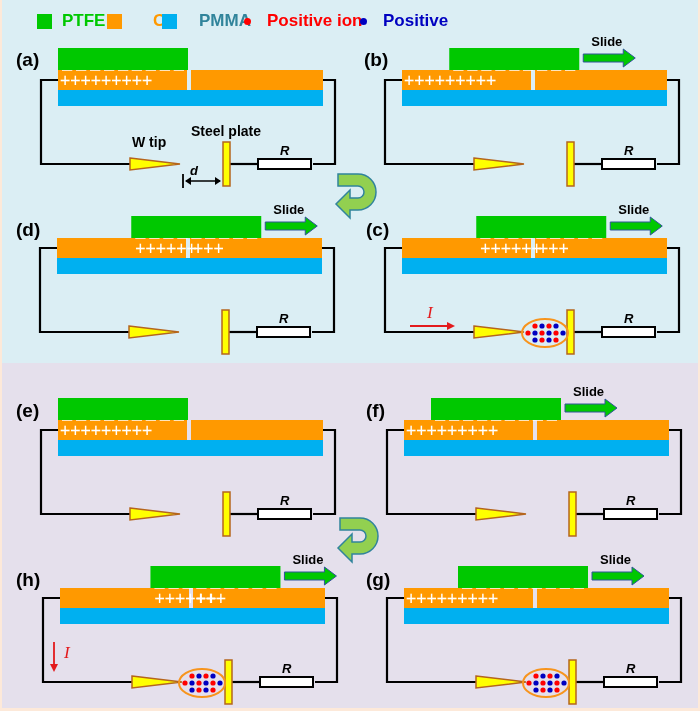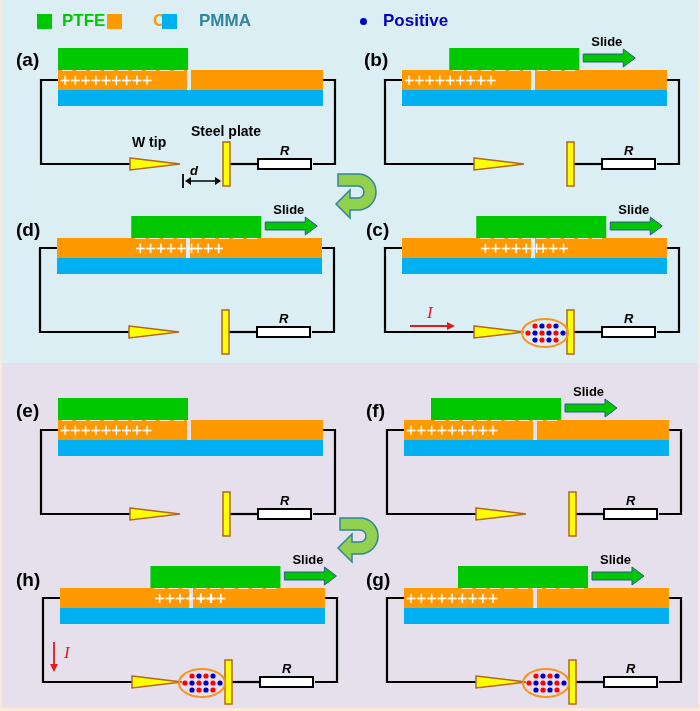--- a/index.html
+++ b/index.html
@@ -29,20 +29,24 @@
     <span class="sw" style="background: rgb(0, 200, 0);"></span>
       <span>PTFE</span>
   </div>
   <div class="leg" style="left: 107px; color: rgb(255, 153, 0); gap: 21px;">
     <span class="sw" style="background: rgb(255, 153, 0);"></span>
       <span>Cu</span>
   </div>
   <div class="leg" style="left: 162px; color: rgb(49, 132, 155);">
     <span class="sw" style="margin-right: 22px; background: rgb(0, 176, 240);"></span>
       <span>PMMA</span>
+  </div>
+  <div class="leg" style="left: 244px; color: rgb(255, 0, 0);">
+    <span class="dot" style="background: rgb(255, 0, 0);"></span>
+      <span>Positive ion</span>
   </div>
   <div class="leg" style="left: 360px; color: rgb(0, 0, 192);">
     <span class="dot" style="background: rgb(0, 0, 192);"></span>
       <span>Positive</span>
   </div>
 </div>
 
 <svg id="diagram" width="700" height="711" xmlns="http://www.w3.org/2000/svg">
     <g>
       <text x="16" y="66" class="plabel">(a)</text>

